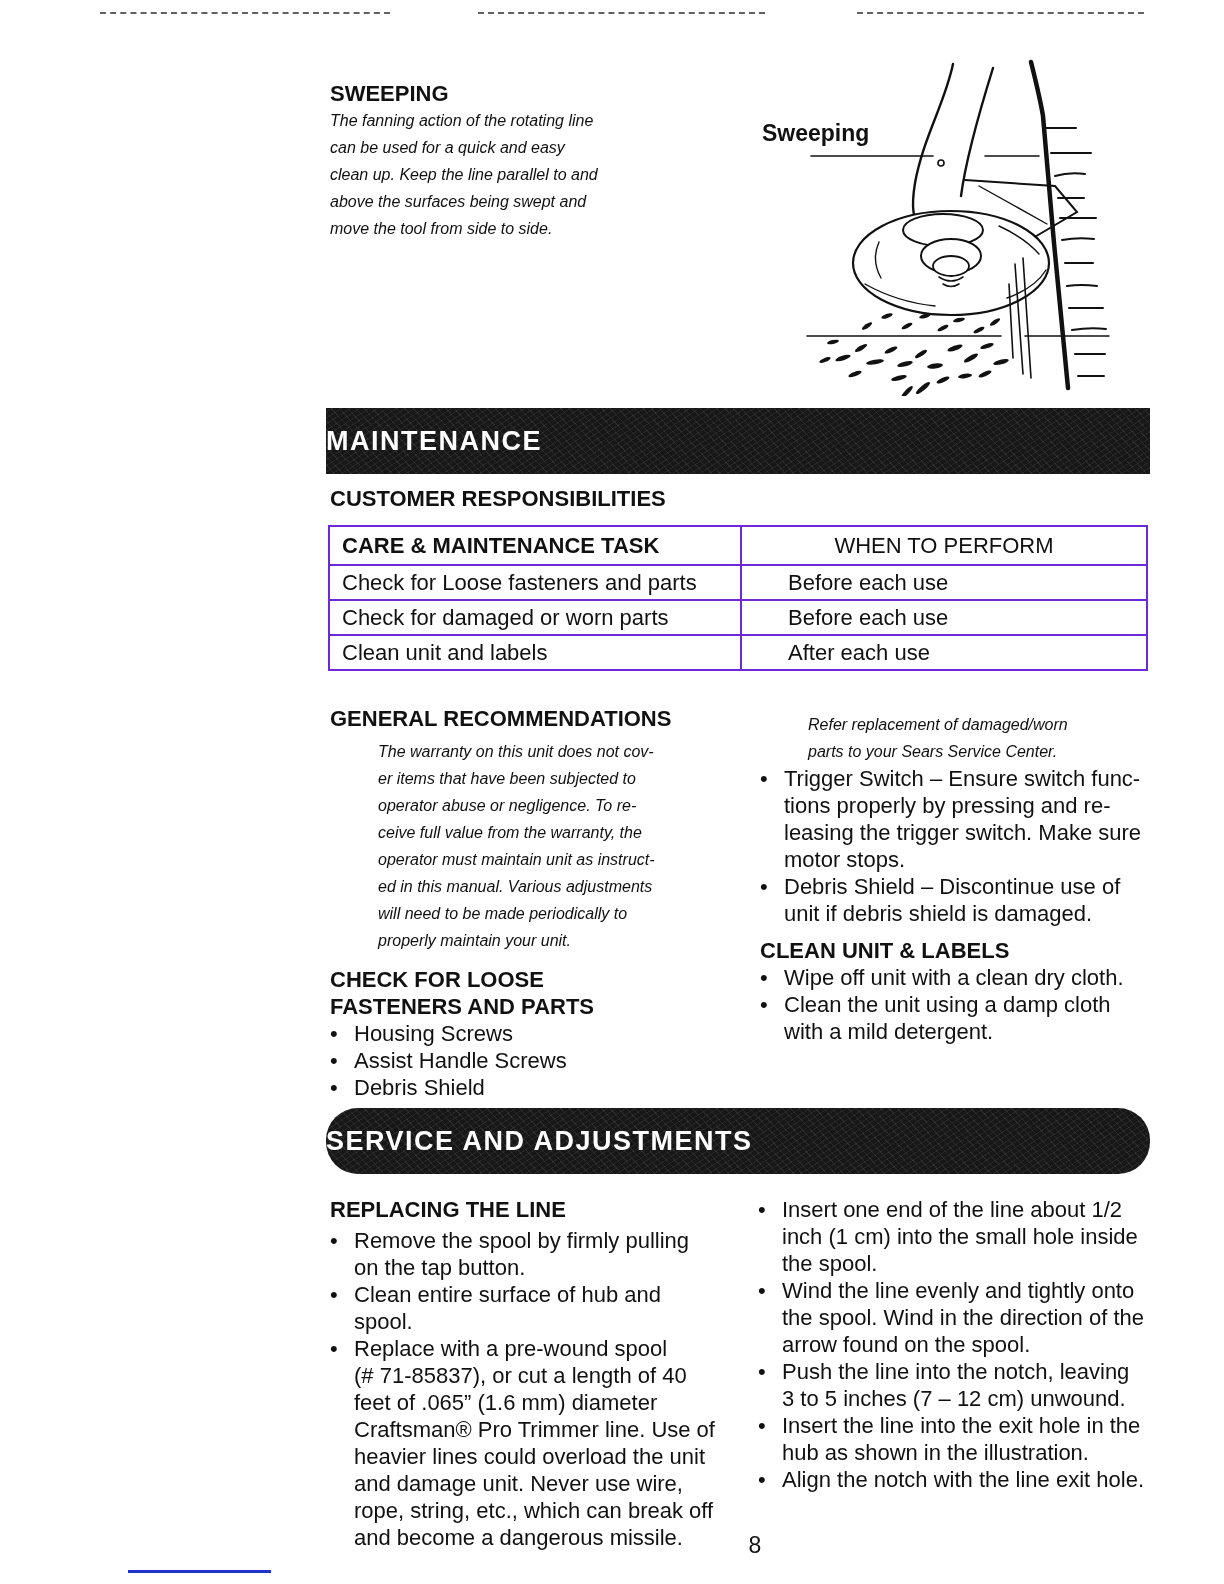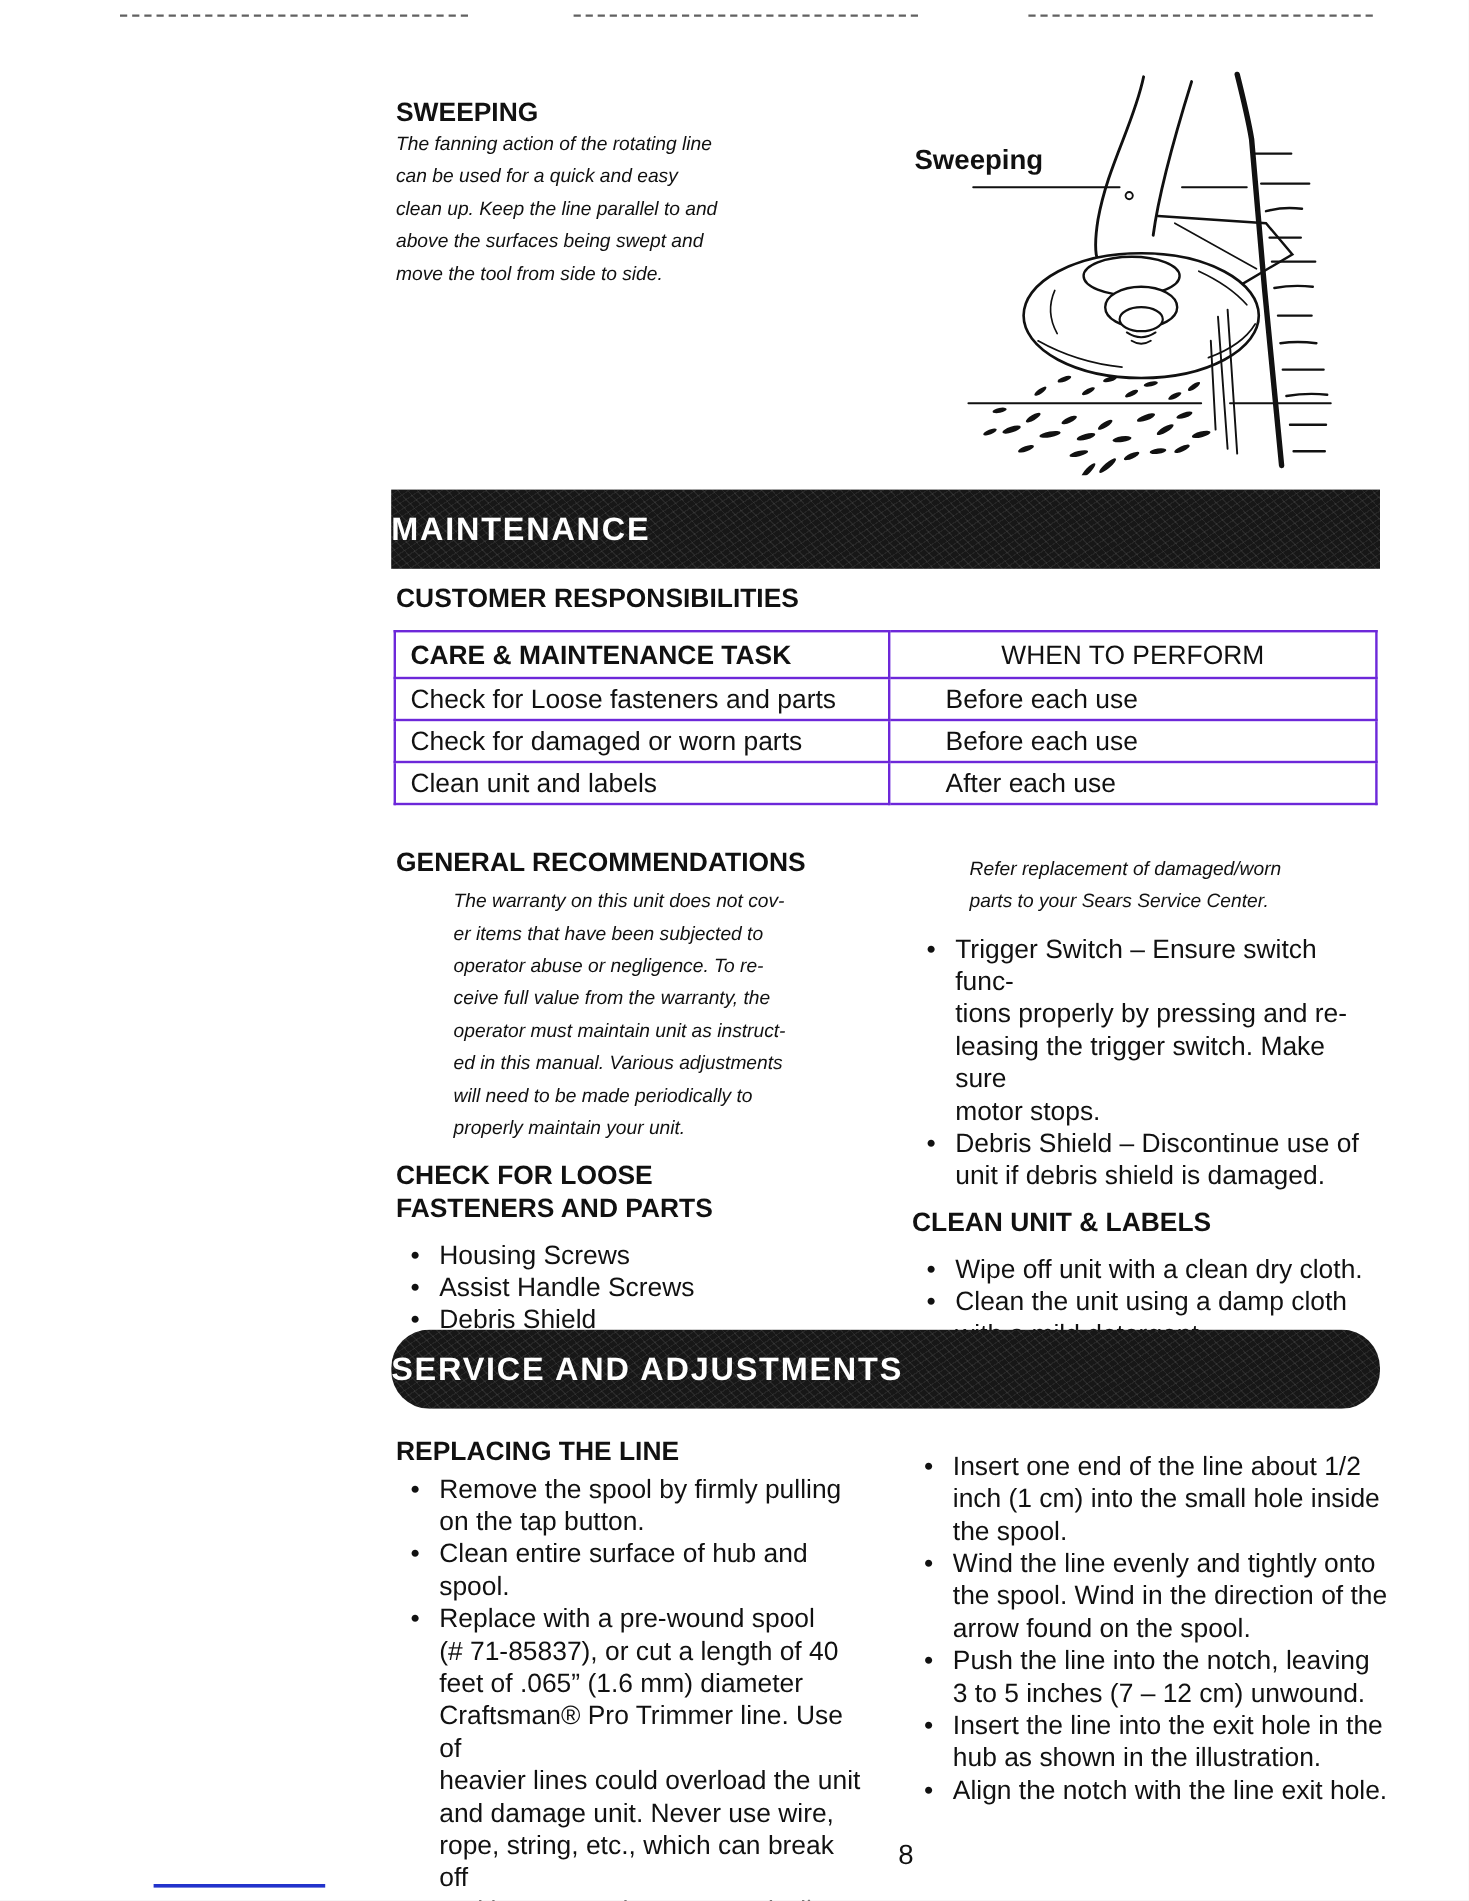--- a/index.html
+++ b/index.html
@@ -33,21 +33,21 @@
     font-size:22px;color:#111;
   }
   table.maint th,table.maint td{border:2px solid #6d28d9;padding:0;}
   table.maint col.c1{width:412px;}
   table.maint th{height:37px;}
   table.maint td{height:33px;}
   .cell-l{text-align:left;padding-left:12px !important;}
   th.cell-r{text-align:center;font-weight:normal;}
   td.cell-r{text-align:left;padding-left:46px !important;}
   
-  ul.blist{list-style:none;margin:12px;padding:0;font-size:22px;line-height:27px;}
+  ul.blist{list-style:none;margin:0;padding:0;font-size:22px;line-height:27px;}
   ul.blist li{display:flex;align-items:flex-start;}
   ul.blist li::before{content:"\2022";flex:0 0 24px;}
   ul.blist li > span{white-space:pre-line;flex:1 1 auto;}
   
   .col{position:absolute;width:402px;}
   .mt6{margin-top:6px;margin-left:48px;} .mt10{margin-top:10px;} .mt12{margin-top:12px;}
   .fig-label{position:absolute;left:762px;top:120px;font-weight:bold;font-size:23px;}
   .fig{position:absolute;left:803px;top:58px;width:312px;height:338px;}
   .pagenum{position:absolute;left:738px;top:1532px;width:34px;text-align:center;font-size:23px;}
 </style>

